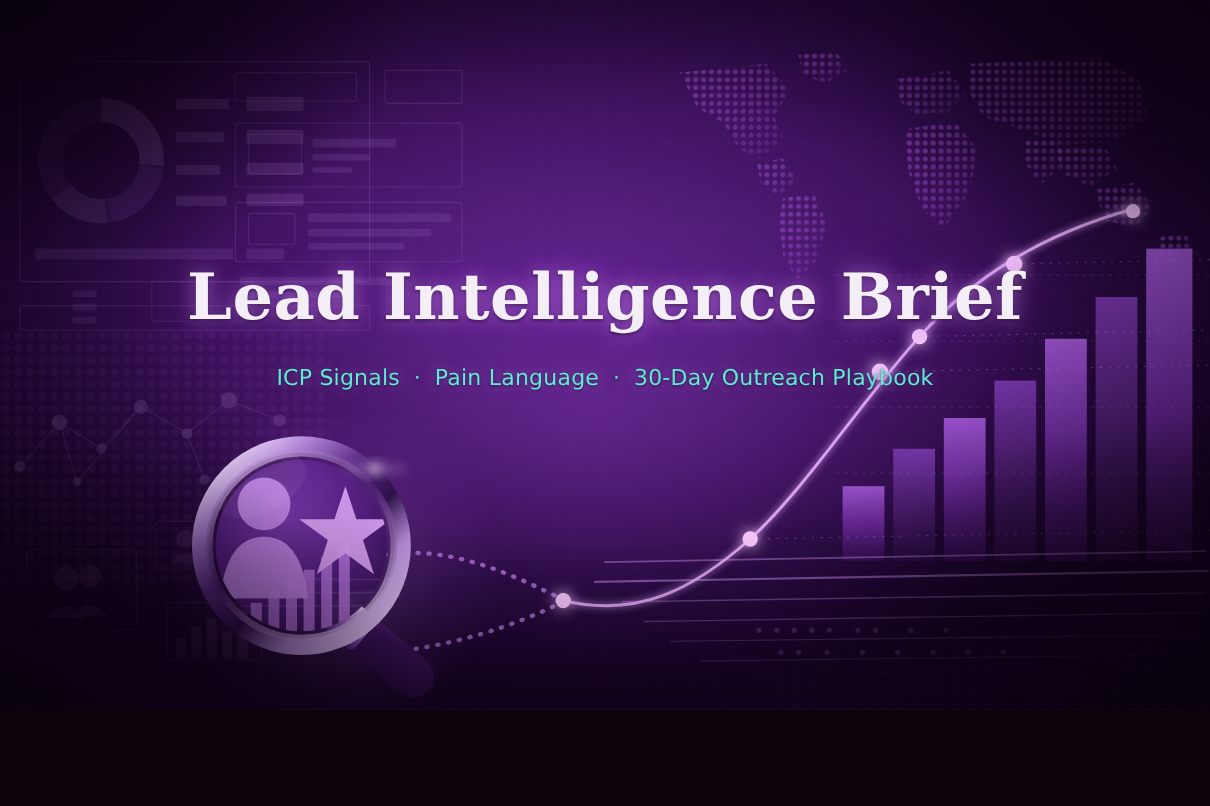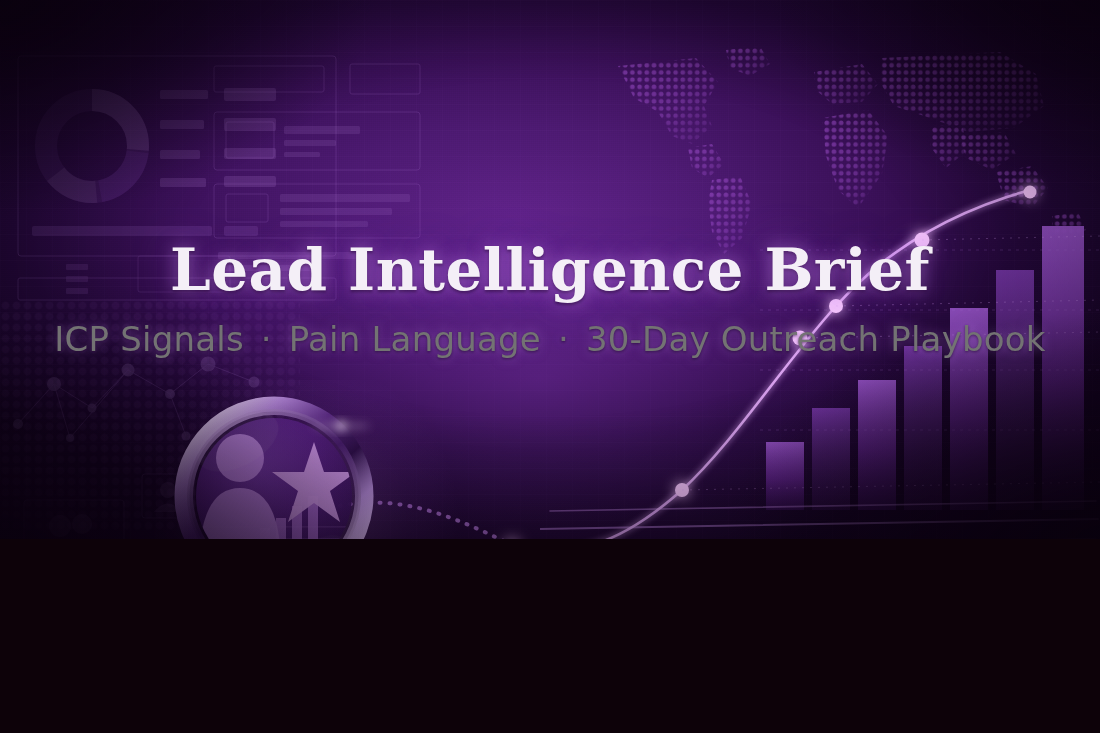--- a/index.html
+++ b/index.html
@@ -1,21 +1,21 @@
 <!DOCTYPE html>
 <html><head>
 <meta charset="utf-8">
 <title>Lead Intelligence Brief</title>
 <style>
   html,body{margin:0;padding:0;background:#0d0209;}
   body{font-family:"Liberation Sans", sans-serif;}
 
   #poster{
     position:relative;
-    width:1100px;height:539px;
+    width:1100px;height:645px;
     overflow:hidden;
     background:#2a0a42;
     isolation:isolate;
   }
 
   
   .layer{position:absolute;inset:0;}
 
   #bg-base{
     background:
@@ -141,25 +141,25 @@
     font-weight:700;
     letter-spacing:.4px;
     color:#f4eff7;
     text-shadow:
       0 0 18px rgba(205,140,240,.55),
       0 0 44px rgba(150,70,210,.42),
       0 2px 3px rgba(30,4,46,.8);
     line-height:1.05;
   }
   #poster-subtitle{
-    margin:18px 0 0 0;
+    margin:30px 0 0 0;
     font-family:"DejaVu Sans","Liberation Sans",sans-serif;
-    font-size:34px;
+    font-size:20px;
     font-weight:400;
-    color:#737373;
+    color:#5eead4;
     letter-spacing:.2px;
     text-shadow:
       0 0 12px rgba(190,125,232,.5),
       0 1px 3px rgba(26,4,40,.75);
   }
   .sep{padding:0 6px;opacity:.95;}
 </style>
 </head>
 <body>
 

